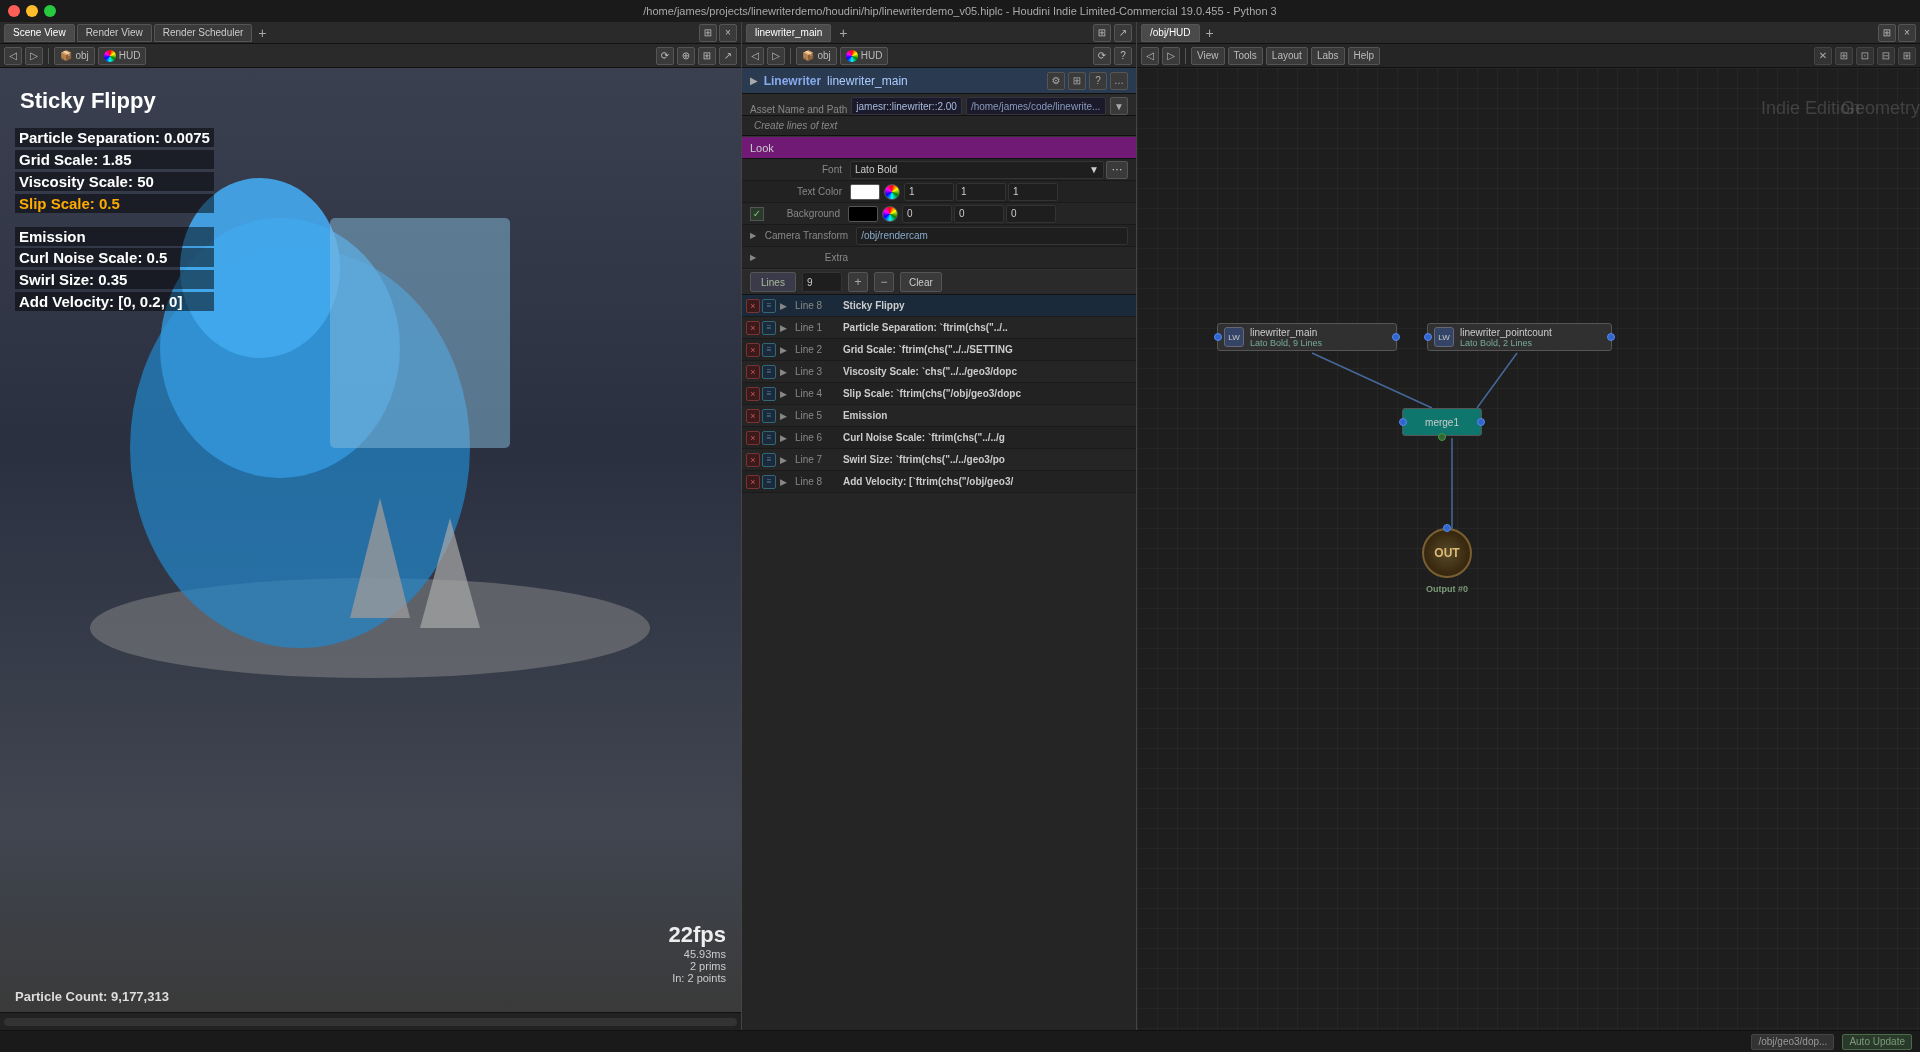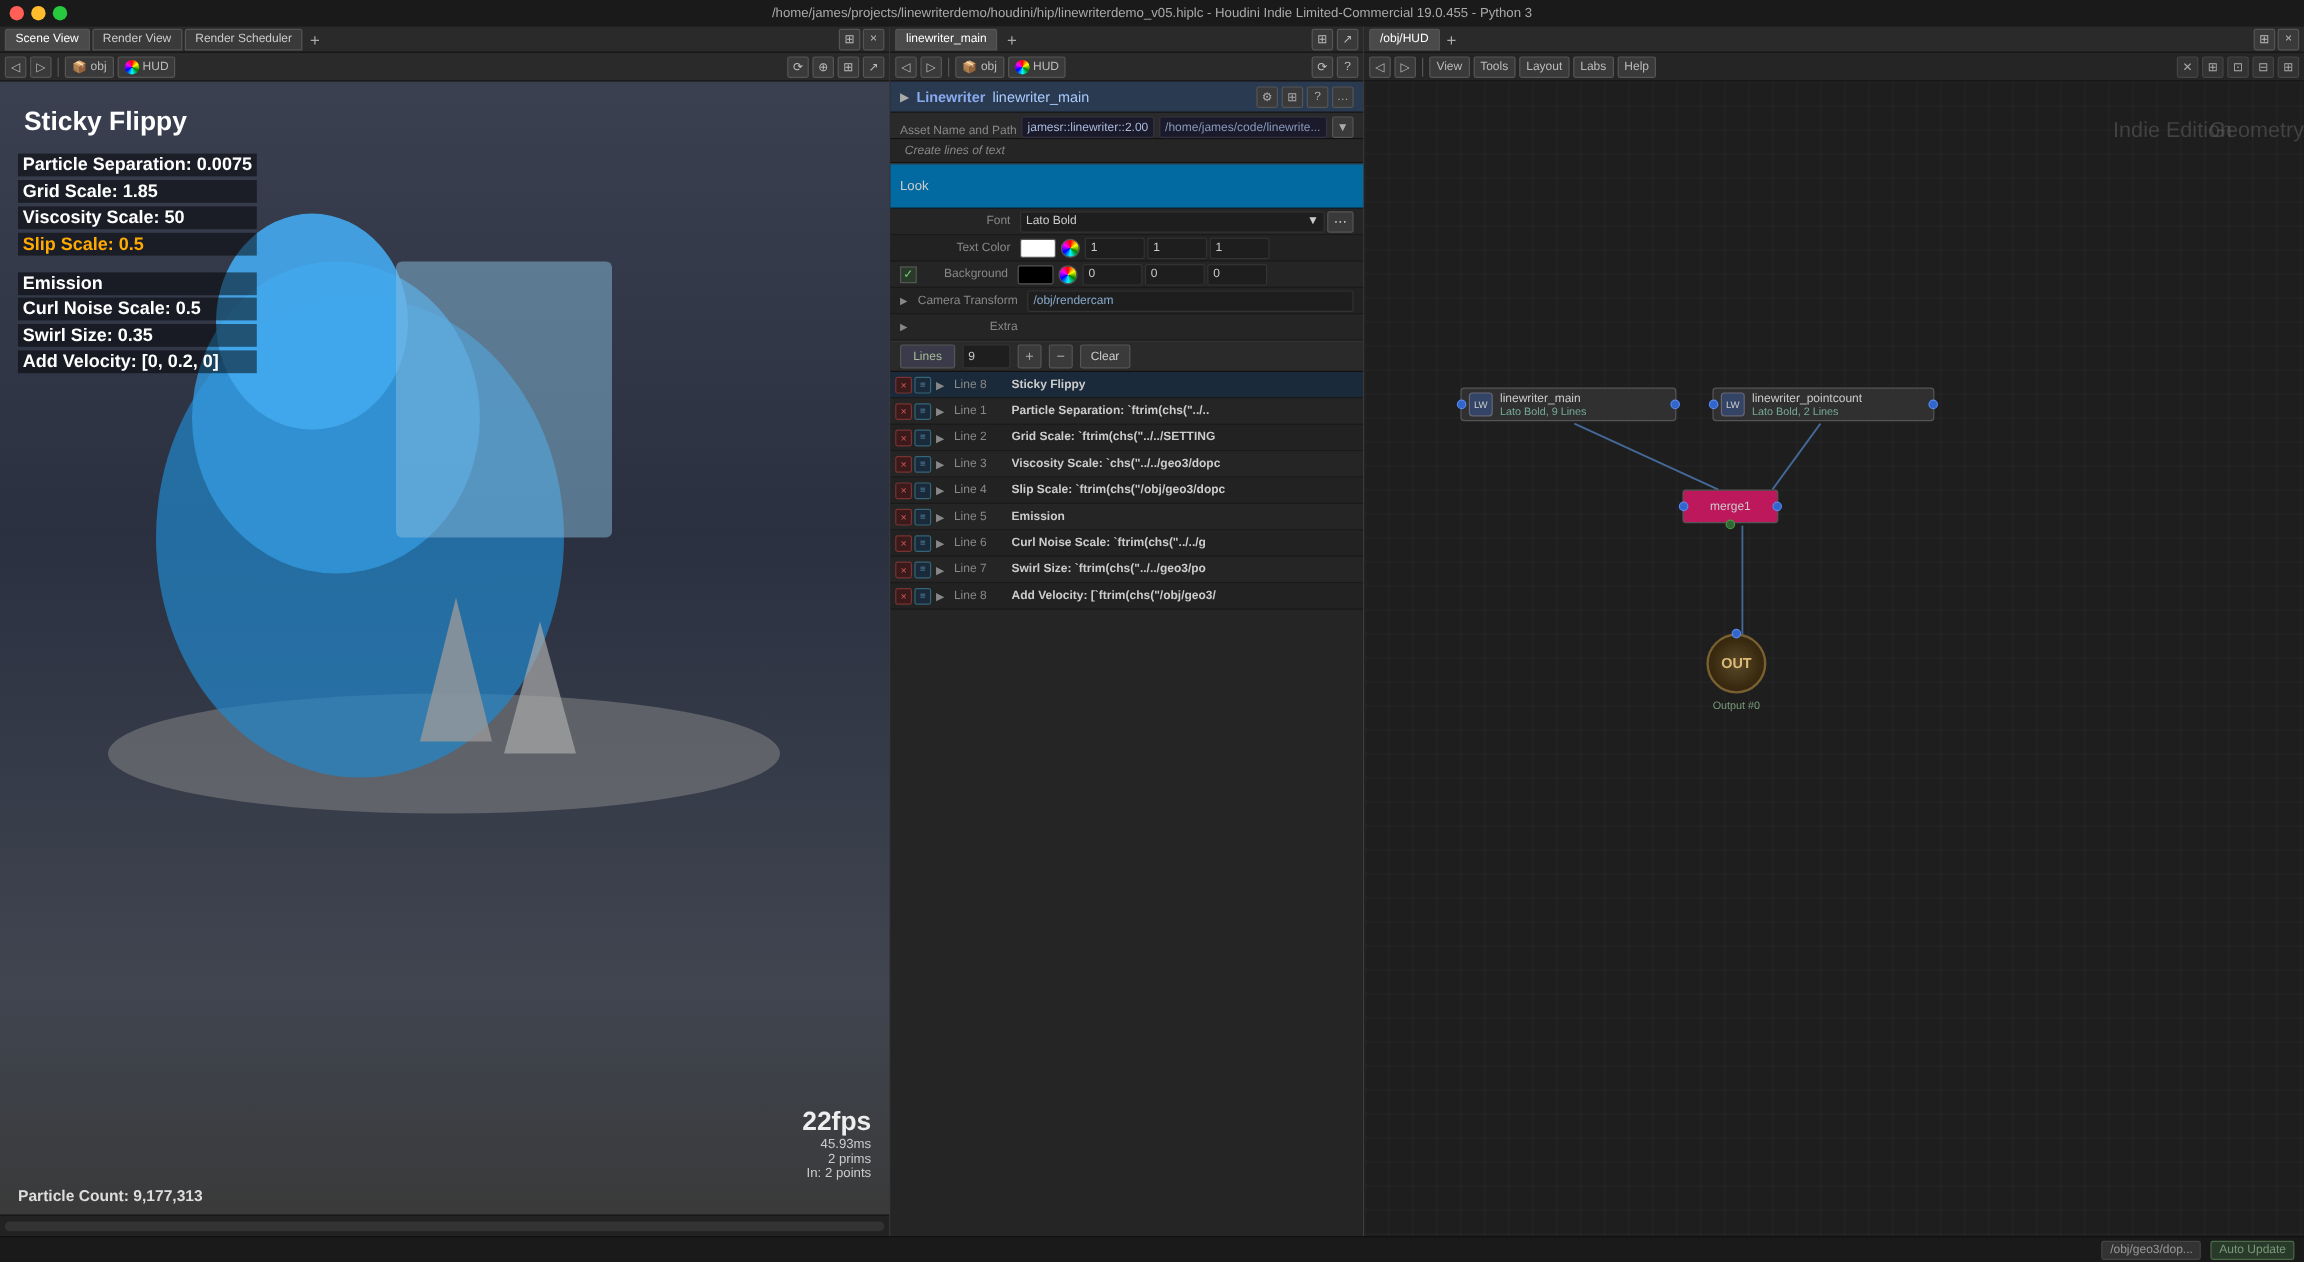--- a/index.html
+++ b/index.html
@@ -294,22 +294,22 @@
       background: #252525;
       display: flex; align-items: center;
       padding: 0 12px;
       border-bottom: 1px solid #111;
       flex-shrink: 0;
     }
     .desc-text { color: #888; font-size: 10px; font-style: italic; }
 
     
     .section-header {
-      height: 38px;
-      background: #0369a1;
+      height: 23px;
+      background: #701a75;
       display: flex; align-items: center;
       padding: 0 8px; gap: 4px;
       border-bottom: 1px solid #111;
       border-top: 1px solid #333;
       cursor: pointer;
       flex-shrink: 0;
     }
     .section-arrow { color: #888; font-size: 8px; }
     .section-label { color: #ccc; font-size: 11px; }
 
@@ -578,21 +578,21 @@
       font-size: 10px; color: #ccc;
       white-space: nowrap;
     }
     .ng-node-sub {
       font-size: 9px; color: #7a9;
       white-space: nowrap;
     }
 
     .ng-merge {
       position: absolute;
-      background: #be185d;
+      background: #0f766e;
       border: 1px solid #555;
       border-radius: 3px;
       height: 28px;
       width: 80px;
       display: flex; align-items: center; justify-content: center;
       cursor: pointer;
     }
 
     .ng-out {
       position: absolute;
@@ -998,21 +998,21 @@
         <div class="ng-node-dot-l"></div>
         <span class="ng-node-label">merge1</span>
         <div class="ng-node-dot-r" style="right:-4px;"></div>
         <div style="position:absolute;bottom:-6px;left:50%;transform:translateX(-50%);width:8px;height:8px;border-radius:50%;background:#336633;border:1px solid #449944;"></div>
       </div>
 
       <div class="ng-out" style="left:285px;top:460px;">
         <div style="position:absolute;top:-6px;left:50%;transform:translateX(-50%);width:8px;height:8px;border-radius:50%;background:#3366cc;border:1px solid #5588ee;"></div>
         <span style="color:#ddbb77;font-size:12px;font-weight:bold;">OUT</span>
         <div style="position:absolute;bottom:-18px;left:50%;transform:translateX(-50%);width:max-content;">
-          <span style="color:#7a9a7a;font-size:9px;">Output #0</span>
+          <span style="color:#7a9a7a;font-size:9px;font-weight:bold;">Output #0</span>
         </div>
       </div>
 
     </div>
   </div>
 
 </div>
 
 <div id="status-bar">
   <div class="status-right">

